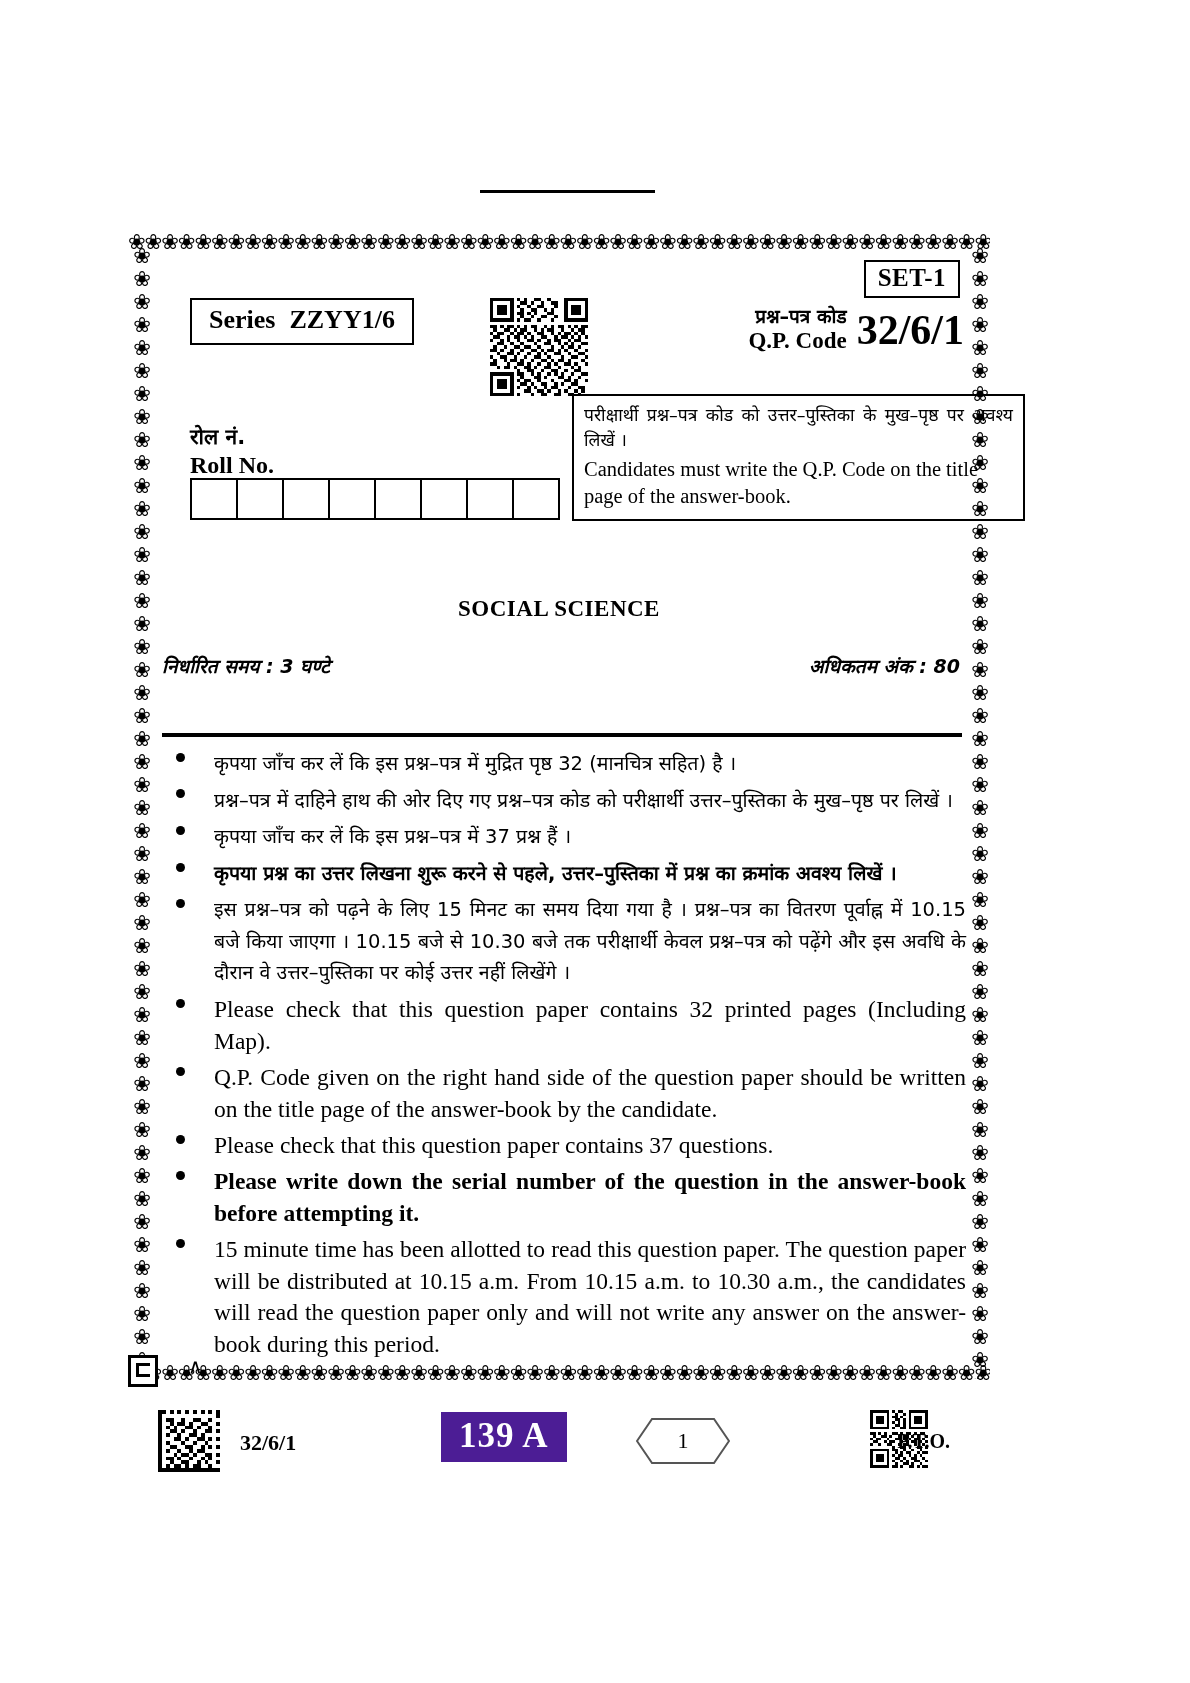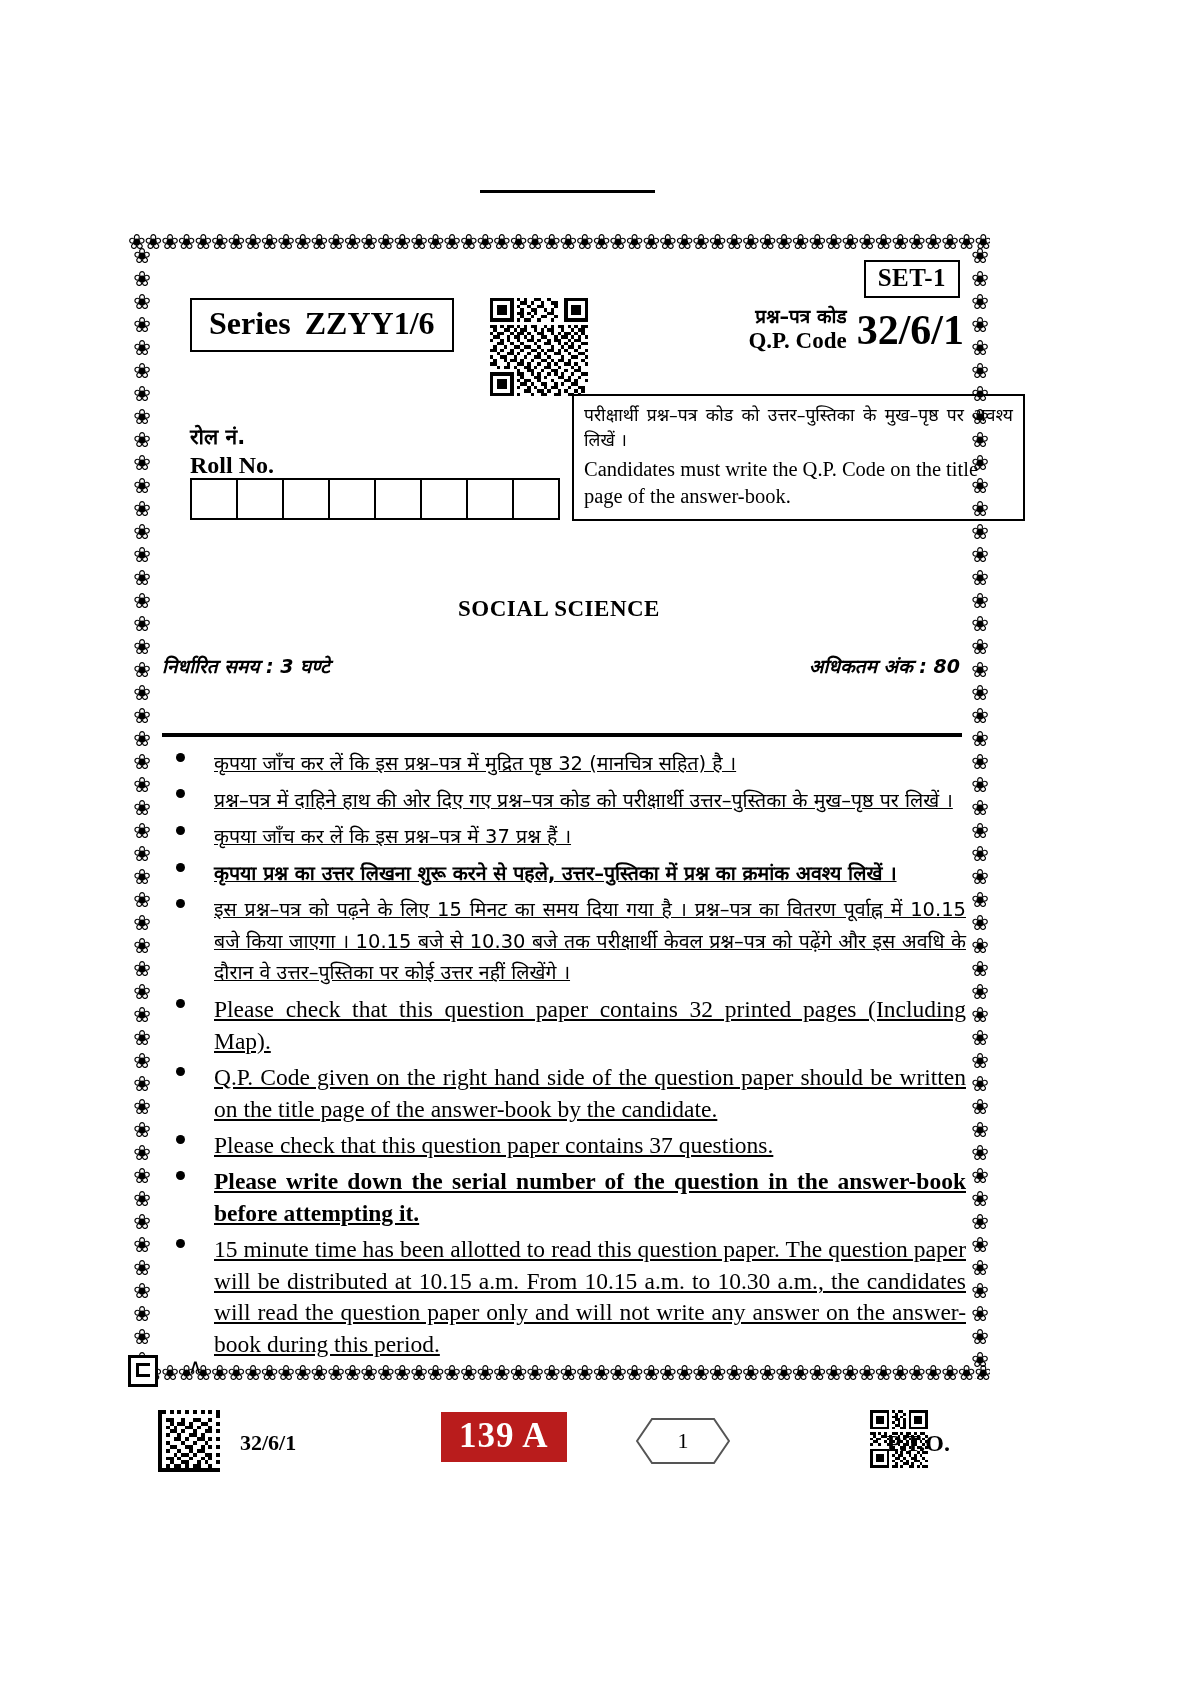--- a/index.html
+++ b/index.html
@@ -78,21 +78,21 @@
     font-weight: bold;
     letter-spacing: 0.5px;
   }
 
   .series-box {
     position: absolute;
     left: 36px;
     top: 42px;
     border: 2px solid #000;
     padding: 5px 17px 8px 17px;
-    font-size: 32px;
+    font-size: 26px;
     font-weight: bold;
   }
   .series-box .series-label { margin-right: 14px; }
 
   .qr-top {
     position: absolute;
     left: 336px;
     top: 42px;
     width: 98px;
     height: 98px;
@@ -218,21 +218,20 @@
   .instructions {
     position: absolute;
     left: 8px;
     top: 492px;
     width: 804px;
   }
   .ins {
     position: relative;
     padding-left: 52px;
     margin-bottom: 5px;
-    text-decoration: underline;
   }
   .ins .bullet {
     position: absolute;
     left: 14px;
     top: 0.30em;
     width: 9px;
     height: 9px;
     background: #000;
     border-radius: 50%;
   }
@@ -299,21 +298,21 @@
     position: absolute;
     left: 112px;
     top: 30px;
     font-size: 22px;
     font-weight: bold;
   }
   .paper-tag {
     position: absolute;
     left: 313px;
     top: 12px;
-    background: #b91c1c;
+    background: #4c1d95;
     color: #fff;
     font-size: 35px;
     font-weight: bold;
     padding: 4px 18px 6px 18px;
     letter-spacing: 1px;
   }
   .page-hex {
     position: absolute;
     left: 508px;
     top: 18px;
@@ -330,21 +329,21 @@
     position: absolute;
     left: 742px;
     top: 10px;
     width: 58px;
     height: 58px;
   }
   .pto {
     position: absolute;
     right: 58px;
     top: 30px;
-    font-size: 24px;
+    font-size: 20px;
     font-weight: bold;
   }
 </style>
 </head>
 <body>
 
 <div class="top-rule"></div>
 
 <div class="sheet">
   <div class="orn orn-top">❀❀❀❀❀❀❀❀❀❀❀❀❀❀❀❀❀❀❀❀❀❀❀❀❀❀❀❀❀❀❀❀❀❀❀❀❀❀❀❀❀❀❀❀❀❀❀❀❀❀❀❀❀❀❀❀❀❀❀❀❀❀</div>

